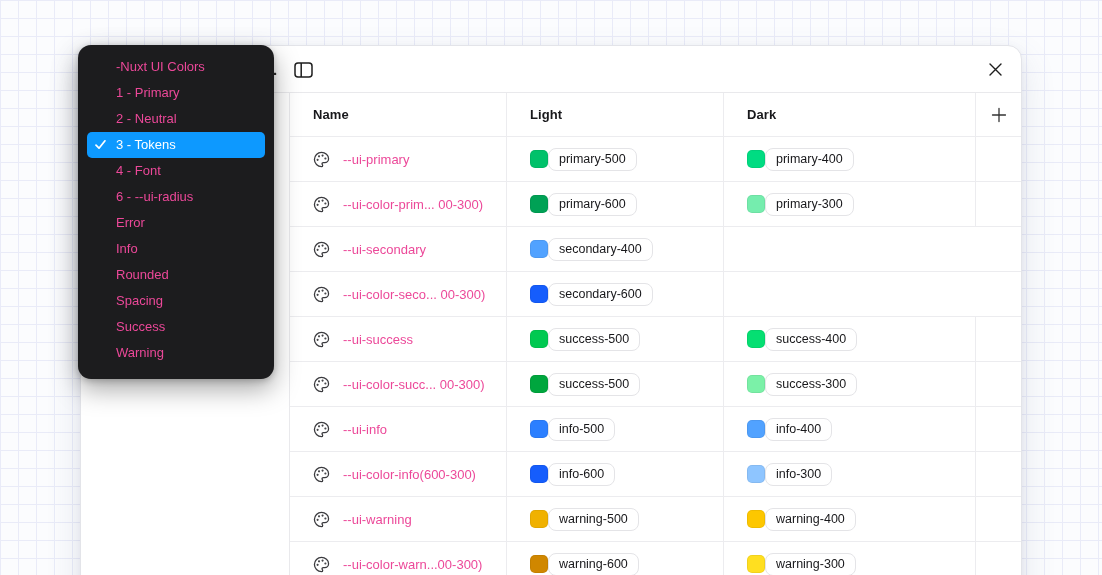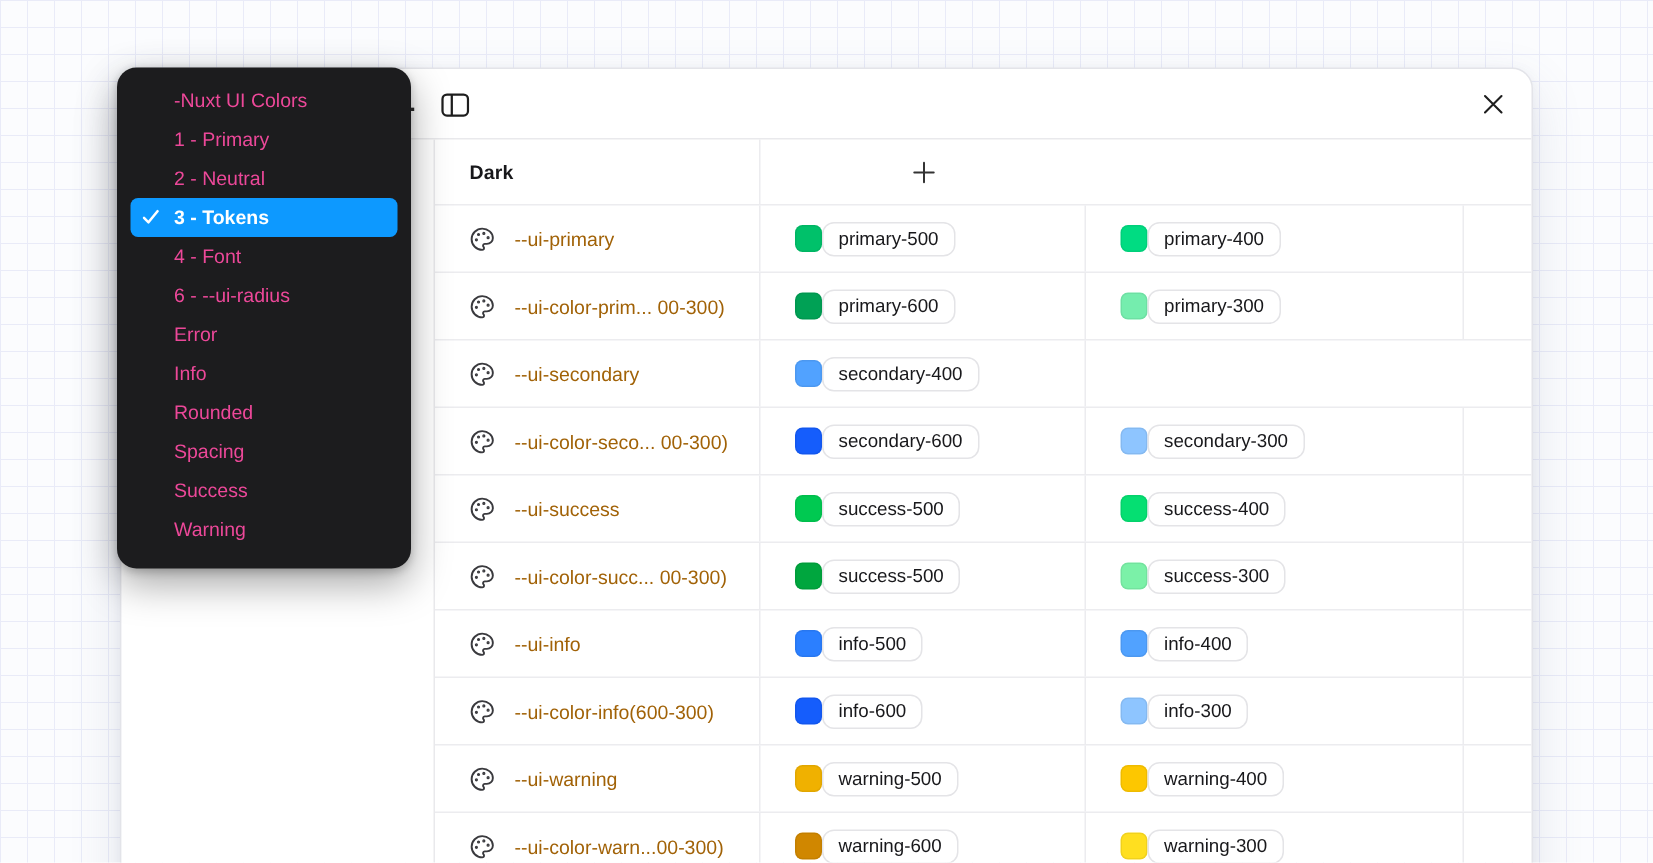--- a/index.html
+++ b/index.html
@@ -61,21 +61,21 @@
   .cell {
     display: flex; align-items: center;
     padding-left: 23px;
     border-right: 1px solid #ececef;
     min-width: 0;
   }
   .cell:last-child { border-right: none; padding-left: 0; justify-content: center; }
   .thead .cell {
     font-size: 13px; font-weight: 700; color: #18181b; letter-spacing: .1px;
   }
-  .name-cell { gap: 13px; font-size: 13px; color: #a16207; white-space: nowrap; overflow: hidden; }
+  .name-cell { gap: 13px; font-size: 13px; color: #ec4899; white-space: nowrap; overflow: hidden; }
   .chip-cell { }
   .swatch {
     width: 18px; height: 18px; border-radius: 5px;
     box-shadow: inset 0 0 0 1px rgba(0,0,0,.06);
     flex: none;
   }
   .chip {
     border: 1px solid #e4e4e7; border-radius: 8px;
     background: #fff;
     padding: 3px 10px 4px;
@@ -98,21 +98,21 @@
   .menu-item {
     position: relative;
     margin: 0 9px;
     height: 26px; line-height: 26px;
     padding-left: 29px;
     border-radius: 5px;
     font-size: 13px; color: #ec4899;
     white-space: nowrap;
     cursor: pointer;
   }
-  .menu-item.selected { background: #0d99ff; color: #ffffff; font-weight: bold; }
+  .menu-item.selected { background: #0d99ff; color: #ffffff; }
   .menu-item .check {
     position: absolute; left: 8px; top: 6px;
     display: flex;
   }
 </style>
 </head>
 <body>
 
 <div class="panel">
   <div class="topbar">
@@ -132,20 +132,22 @@
         </svg>
       </span>
     </button>
   </div>
 
   <div class="panel-body">
     <div class="side-area"></div>
 
     <div class="table-area">
       <div class="trow thead">
+        <div class="cell">Name</div>
+        <div class="cell">Light</div>
         <div class="cell">Dark</div>
         <div class="cell">
           <button class="icon-btn" style="position:static">
             <span style="display:flex">
               <svg width="16" height="16" viewBox="0 0 16 16" fill="none">
                 <path d="M8 1.5V14.5M1.5 8H14.5" stroke="#333333" stroke-width="1.3" stroke-linecap="round"></path>
               </svg>
             </span>
           </button>
         </div>
@@ -226,24 +228,20 @@
           <circle cx="8.5" cy="7.5" r="0.6" fill="#3a3a3e"></circle>
           <circle cx="6.5" cy="12.5" r="0.6" fill="#3a3a3e"></circle>
         </svg>
       </span>
       <span>--ui-color-seco... 00-300)</span>
     </div>
     <div class="cell chip-cell">
       <span class="swatch" style="background: rgb(21, 93, 252);"></span>
       <span class="chip">secondary-600</span>
     </div>
-    <div class="cell chip-cell">
-      <span class="swatch" style="background: rgb(142, 197, 255);"></span>
-      <span class="chip">secondary-300</span>
-    </div>
     <div class="cell"></div>
   </div>
           <div class="trow tbody-row">
     <div class="cell name-cell">
       <span class="palette-ico">
         <svg width="17" height="17" viewBox="0 0 24 24" fill="none" stroke="#3a3a3e" stroke-width="1.8" stroke-linecap="round" stroke-linejoin="round">
           <path d="M12 2C6.5 2 2 6.5 2 12s4.5 10 10 10c.93 0 1.65-.75 1.65-1.69 0-.44-.18-.84-.44-1.13-.29-.29-.44-.65-.44-1.12a1.64 1.64 0 0 1 1.67-1.67h2c3.05 0 5.55-2.5 5.55-5.55C21.97 6.01 17.46 2 12 2z"></path>
           <circle cx="13.5" cy="6.5" r="0.6" fill="#3a3a3e"></circle>
           <circle cx="17.5" cy="10.5" r="0.6" fill="#3a3a3e"></circle>
           <circle cx="8.5" cy="7.5" r="0.6" fill="#3a3a3e"></circle>

